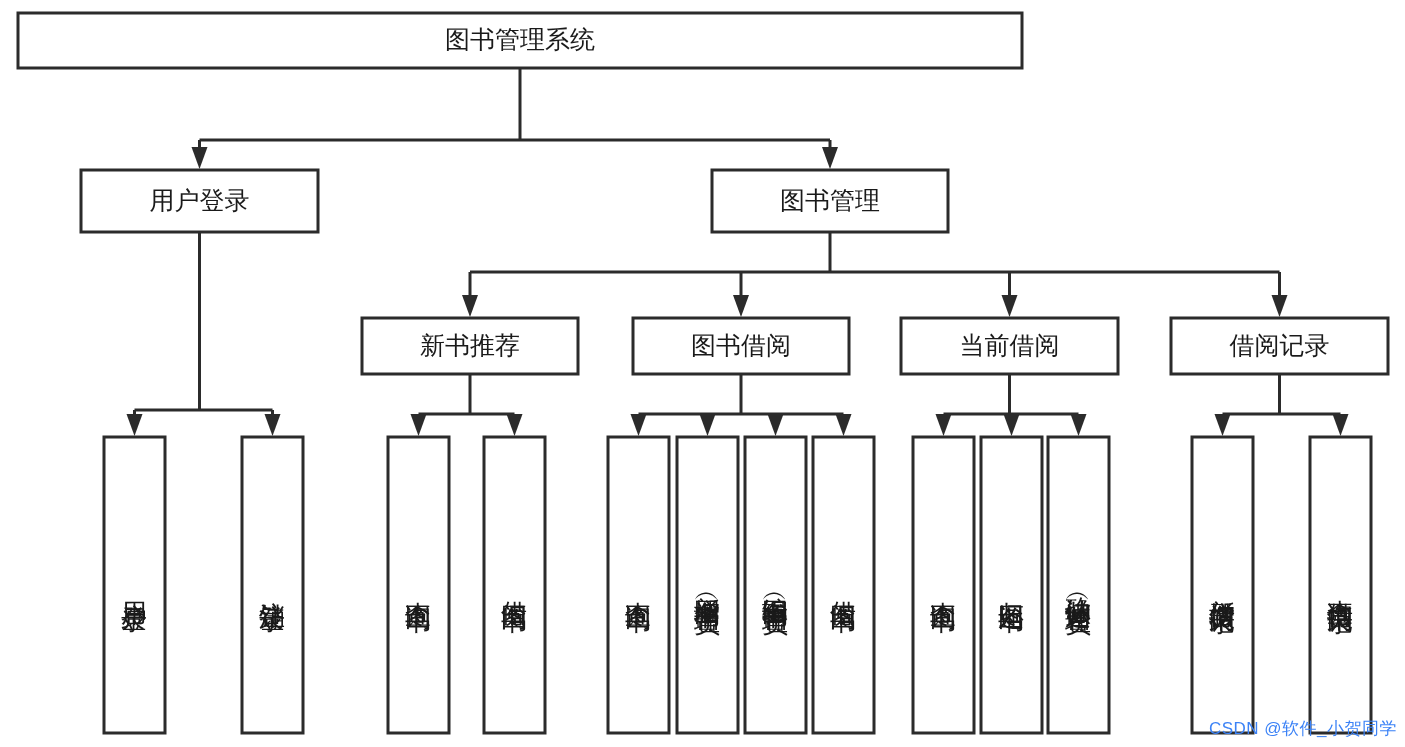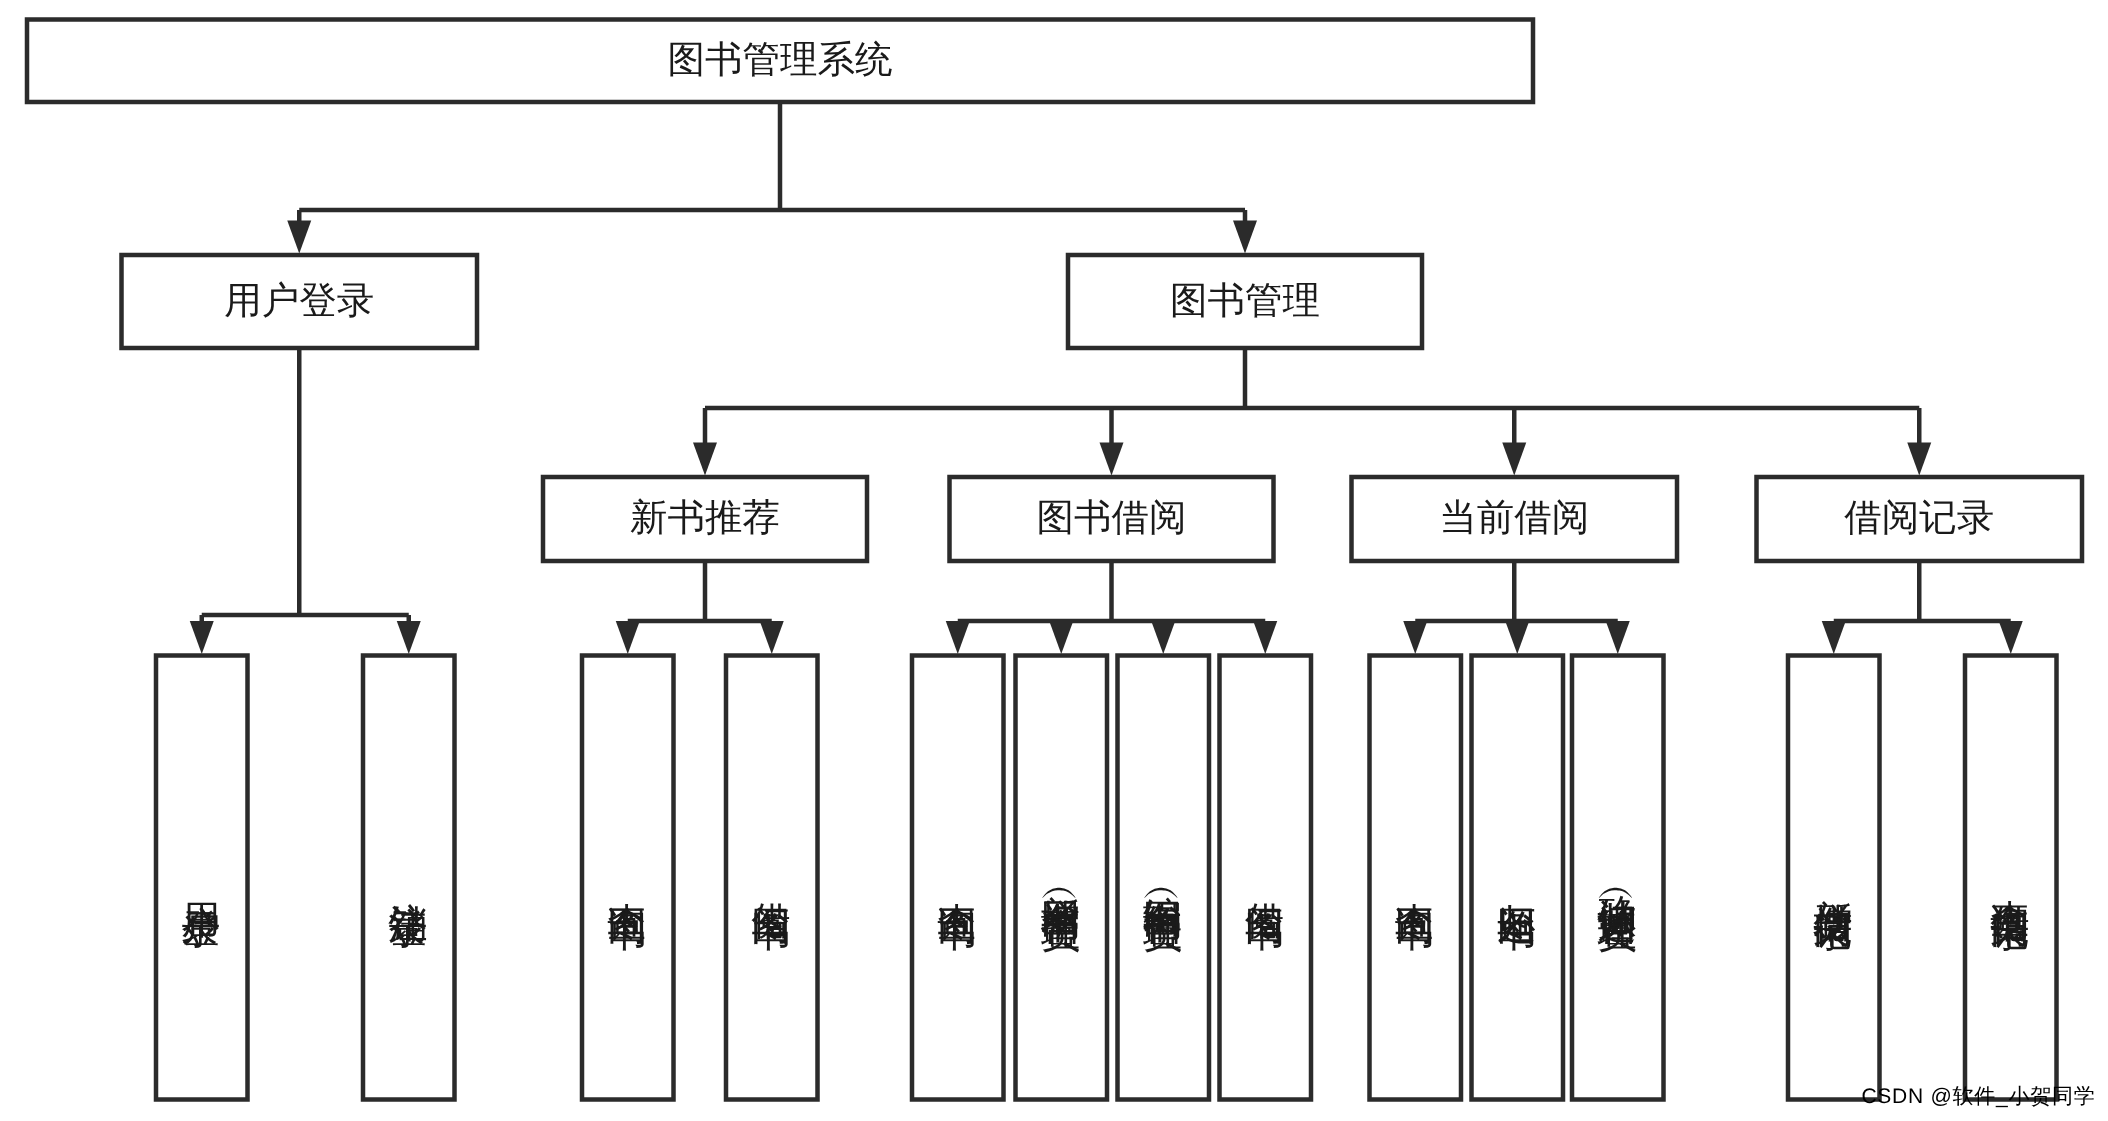--- a/index.html
+++ b/index.html
@@ -69,22 +69,22 @@
     line-height: 1.08;
     color: #1a1a1a;
     letter-spacing: 2px;
     white-space: nowrap;
   }
   .watermark {
     position: absolute;
     right: 8px;
     bottom: 6px;
     font-family: "Liberation Sans", "DejaVu Sans", sans-serif;
-    font-size: 14px;
-    color: #000000;
+    font-size: 17px;
+    color: #3b82f6;
     letter-spacing: 0.5px;
     white-space: nowrap;
   }
 </style>
 </head>
 <body>
 
 <div id="diagram-root">
   <svg class="diagram" viewBox="0 0 1405 747" xmlns="http://www.w3.org/2000/svg">
     <g id="connectors">

